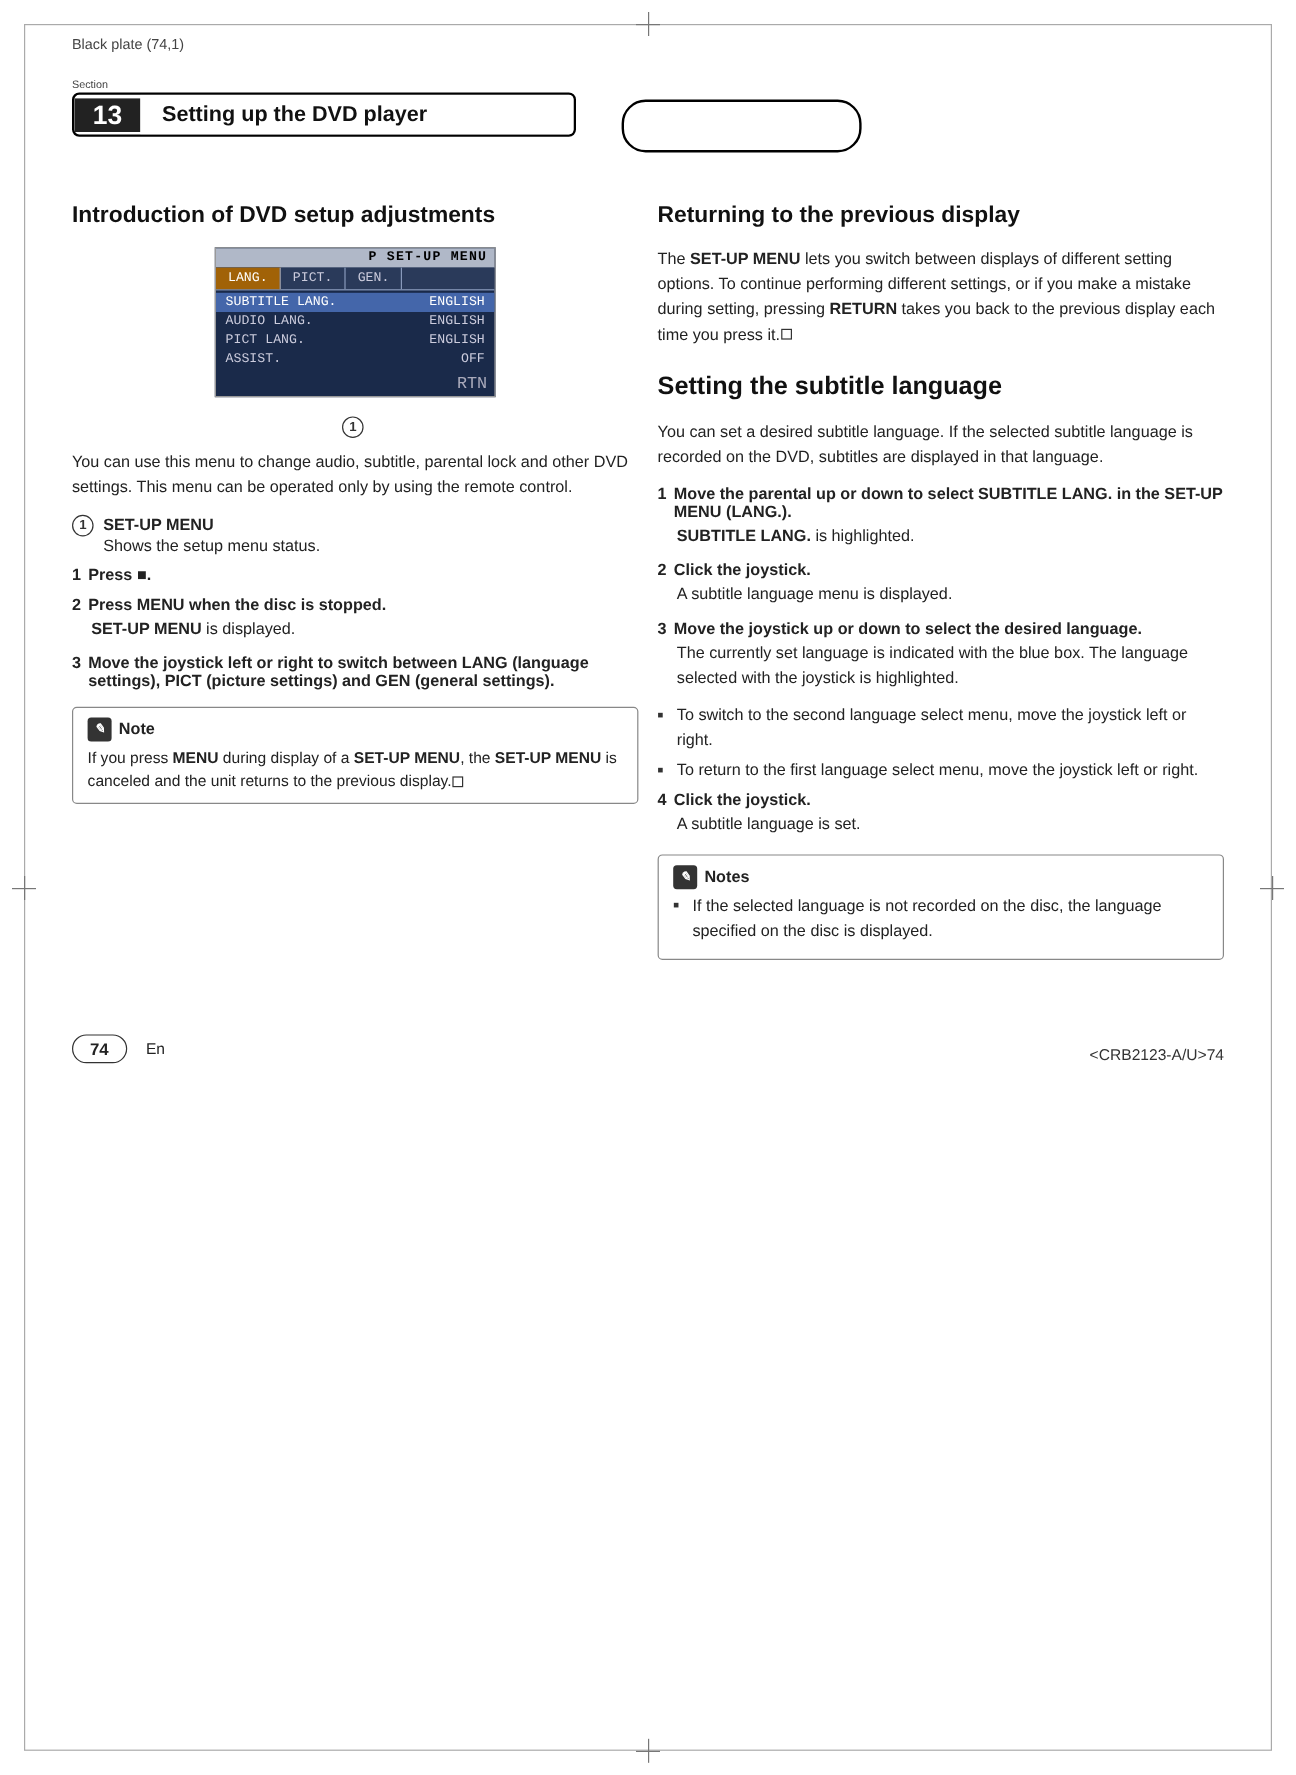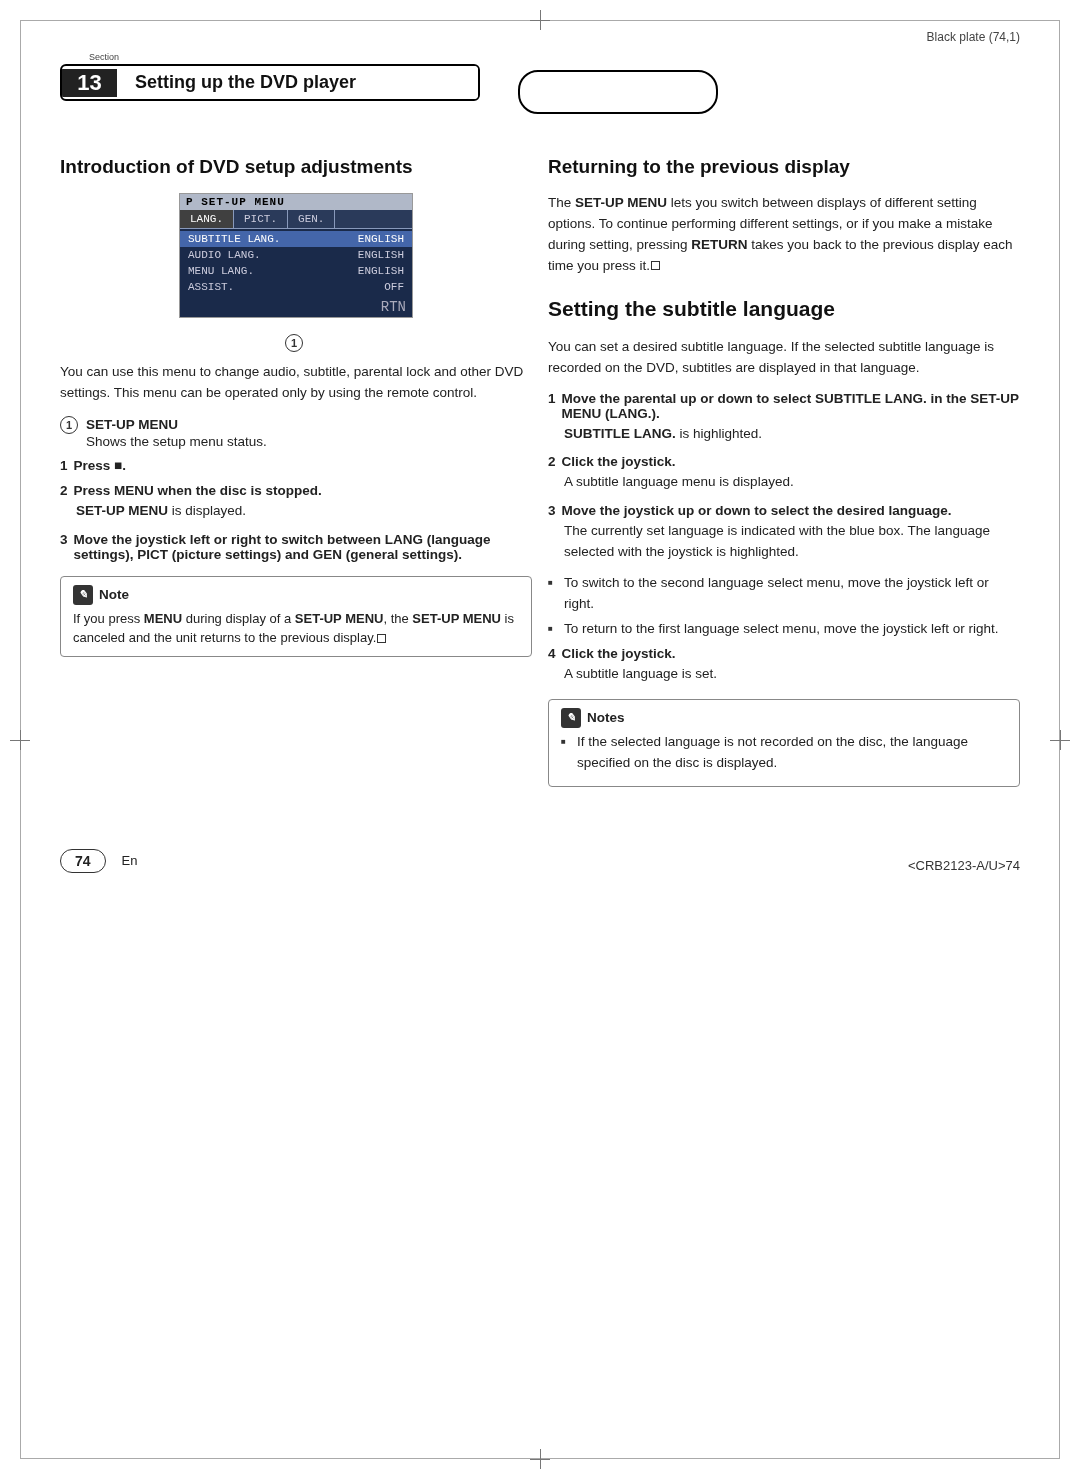--- a/index.html
+++ b/index.html
@@ -16,22 +16,21 @@
     .page-container {
       width: 1080px;
       min-height: 1479px;
       padding: 30px 60px 40px 60px;
       position: relative;
     }
 
     
     .page-header {
       display: flex;
-      justify-content: flex-end;
-      margin-bottom: 8px;
+      margin-bottom: 21px;
       font-size: 12px;
       color: #444;
     }
 
     
     .section-bar {
       display: flex;
       align-items: center;
       margin-bottom: 30px;
       border: 2px solid #000;
@@ -95,20 +94,21 @@
     }
 
     
     .menu-screenshot {
       border: 1.5px solid #999;
       background: #1a2a4a;
       width: 234px;
       margin: 0 auto 16px auto;
       font-family: 'Courier New', monospace;
       font-size: 11px;
+      text-align: right;
     }
     .menu-title-bar {
       background: #b0b8c8;
       color: #000;
       padding: 2px 6px;
       font-weight: bold;
       font-size: 11px;
       letter-spacing: 1px;
     }
     .menu-tabs {
@@ -116,21 +116,21 @@
       background: #2a3a5a;
       border-bottom: 1px solid #8899bb;
     }
     .menu-tab {
       color: #ccd;
       padding: 3px 10px;
       font-size: 11px;
       border-right: 1px solid #8899bb;
     }
     .menu-tab.active {
-      background: #404040;
+      background: #a16207;
       color: #fff;
     }
     .menu-rows {
       padding: 2px 0;
     }
     .menu-row {
       display: flex;
       justify-content: space-between;
       padding: 2px 8px;
       color: #ccd;
@@ -355,21 +355,20 @@
       font-weight: bold;
       color: #111;
       margin-bottom: 14px;
       line-height: 1.25;
     }
 
     .section-label-text {
       font-size: 9px;
       color: #444;
       margin-bottom: 2px;
-      margin-left: 29px;
     }
 
     .small-sq {
       display: inline-block;
       width: 9px;
       height: 9px;
       border: 1.5px solid #333;
       vertical-align: middle;
       margin-left: 1px;
     }
@@ -426,21 +425,21 @@
         <div class="menu-rows">
           <div class="menu-row highlighted">
             <span>SUBTITLE LANG.</span>
             <span>ENGLISH</span>
           </div>
           <div class="menu-row">
             <span>AUDIO LANG.</span>
             <span>ENGLISH</span>
           </div>
           <div class="menu-row">
-            <span>MENU LANG.</span>
+            <span>PICT LANG.</span>
             <span>ENGLISH</span>
           </div>
           <div class="menu-row">
             <span>ASSIST.</span>
             <span>OFF</span>
           </div>
         </div>
         <div class="menu-bottom">RTN</div>
       </div>
 

